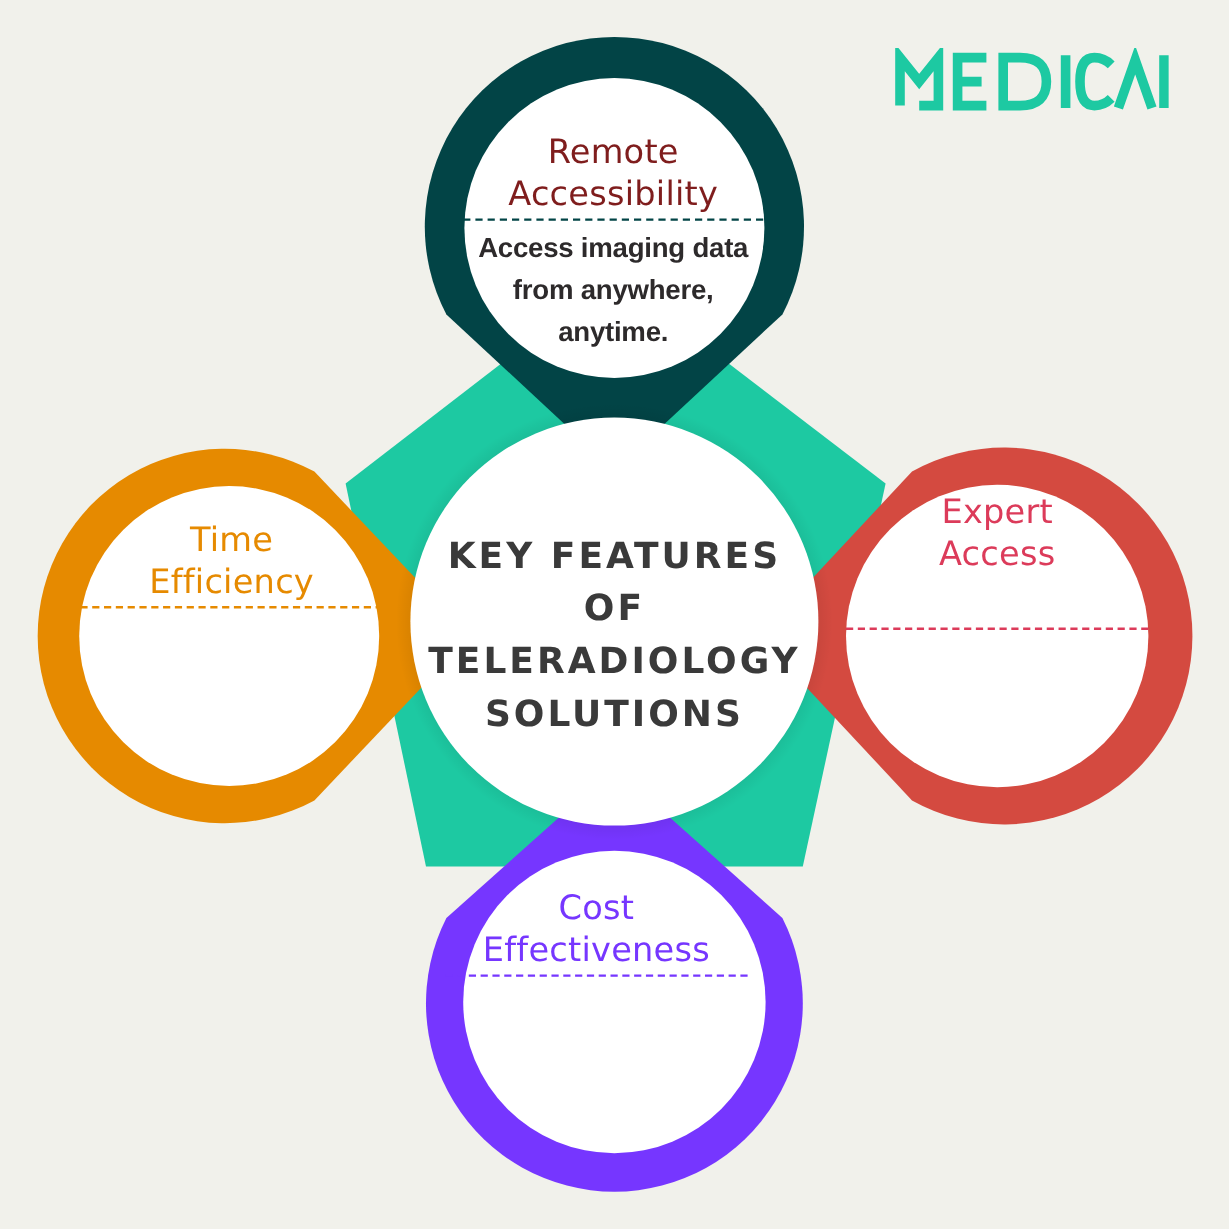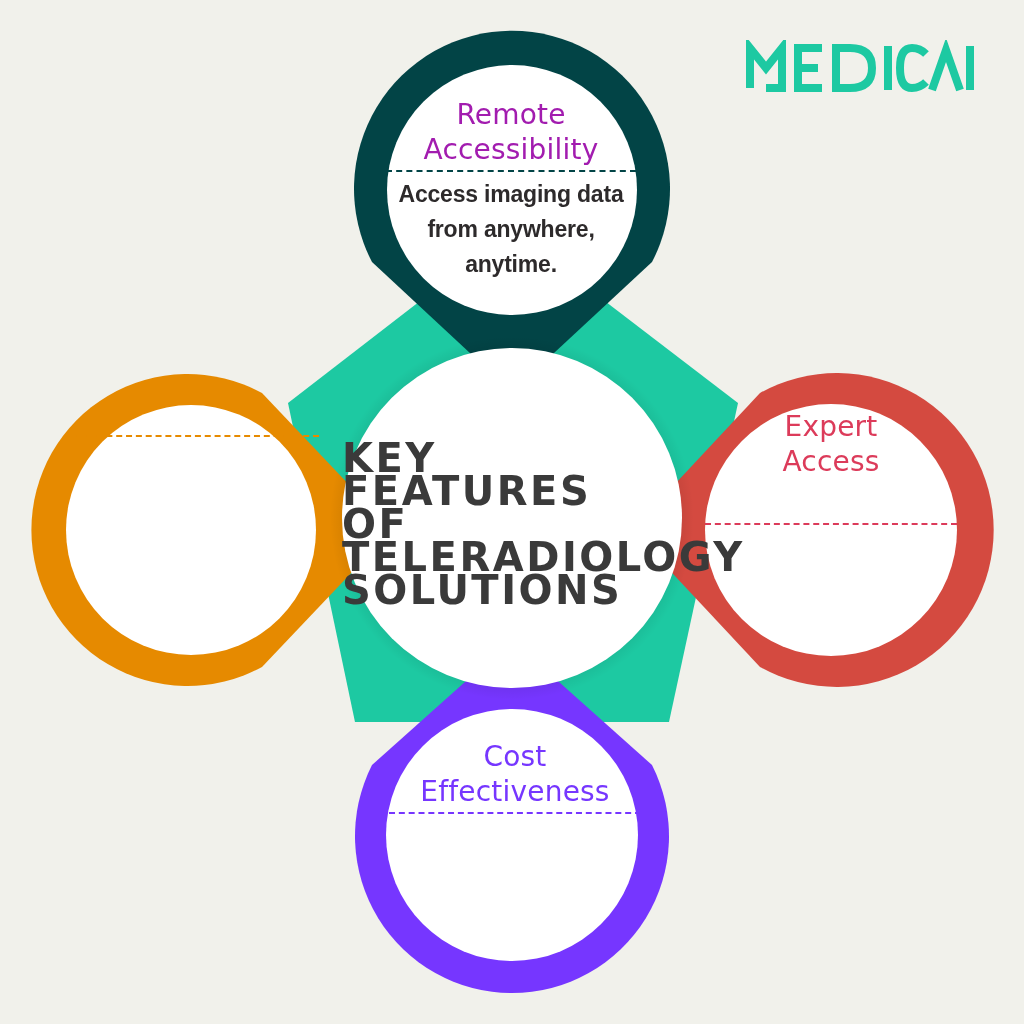--- a/index.html
+++ b/index.html
@@ -33,23 +33,23 @@
     font-family: "Liberation Sans", sans-serif;
     font-weight: 700;
     font-size: 23px; line-height: 35px;
     color: #2d2a2b;
     white-space: pre-line;
     letter-spacing: -0.2px;
     text-align: center;
   }
   .center-title {
     position: absolute; left: 342px; top: 442px; width: 340px;
-    text-align: left;
+    text-align: center;
     font-family: "DejaVu Sans", sans-serif;
-    font-weight: 700; font-size: 40px; line-height: 33px;
+    font-weight: 700; font-size: 30px; line-height: 44px;
     letter-spacing: 2.5px;
     color: #3a3a3a;
     white-space: pre-line;
   }
 </style>
 </head>
 <body>
 
 <svg id="diagram" viewBox="0 0 1024 1024" xmlns="http://www.w3.org/2000/svg">
   <defs>
@@ -105,35 +105,37 @@
   </g>
   <text x="-9999" y="-9999" font-size="1">MEDICAI</text>
 </svg>
 
 <div class="center-title">KEY FEATURES
 OF
 TELERADIOLOGY
 SOLUTIONS</div>
 
 <div class="node-text" style="left:386px; top:97px; width:250px;">
-  <div class="node-title" style="color:#a21caf;">Remote
+  <div class="node-title" style="color:#7f1d1d;margin-top:12px;">Remote
 Accessibility</div>
   <div class="node-divider" style="border-color:#024446;"></div>
   <div class="node-desc">Access imaging data
 from anywhere,
 anytime.</div>
 </div>
 
 <div class="node-text" style="left:67px; top:432px; width:252px;">
+  <div class="node-title" style="color:#e68a00;">Time
+Efficiency</div>
   <div class="node-divider" style="border-color:#e68a00;"></div>
 </div>
 
 <div class="node-text" style="left:705px; top:409px; width:252px;gap:41px;">
   <div class="node-title" style="color:#dc3b5a;">Expert
 Access</div>
   <div class="node-divider" style="border-color:#dc3b5a;"></div>
 </div>
 
-<div class="node-text" style="left:389px; top:739px; width:252px;">
+<div class="node-text" style="left:371px; top:739px; width:252px;">
   <div class="node-title" style="color:#7636ff;">Cost
 Effectiveness</div>
   <div class="node-divider" style="border-color:#7636ff;"></div>
 </div>
 
 </body></html>

